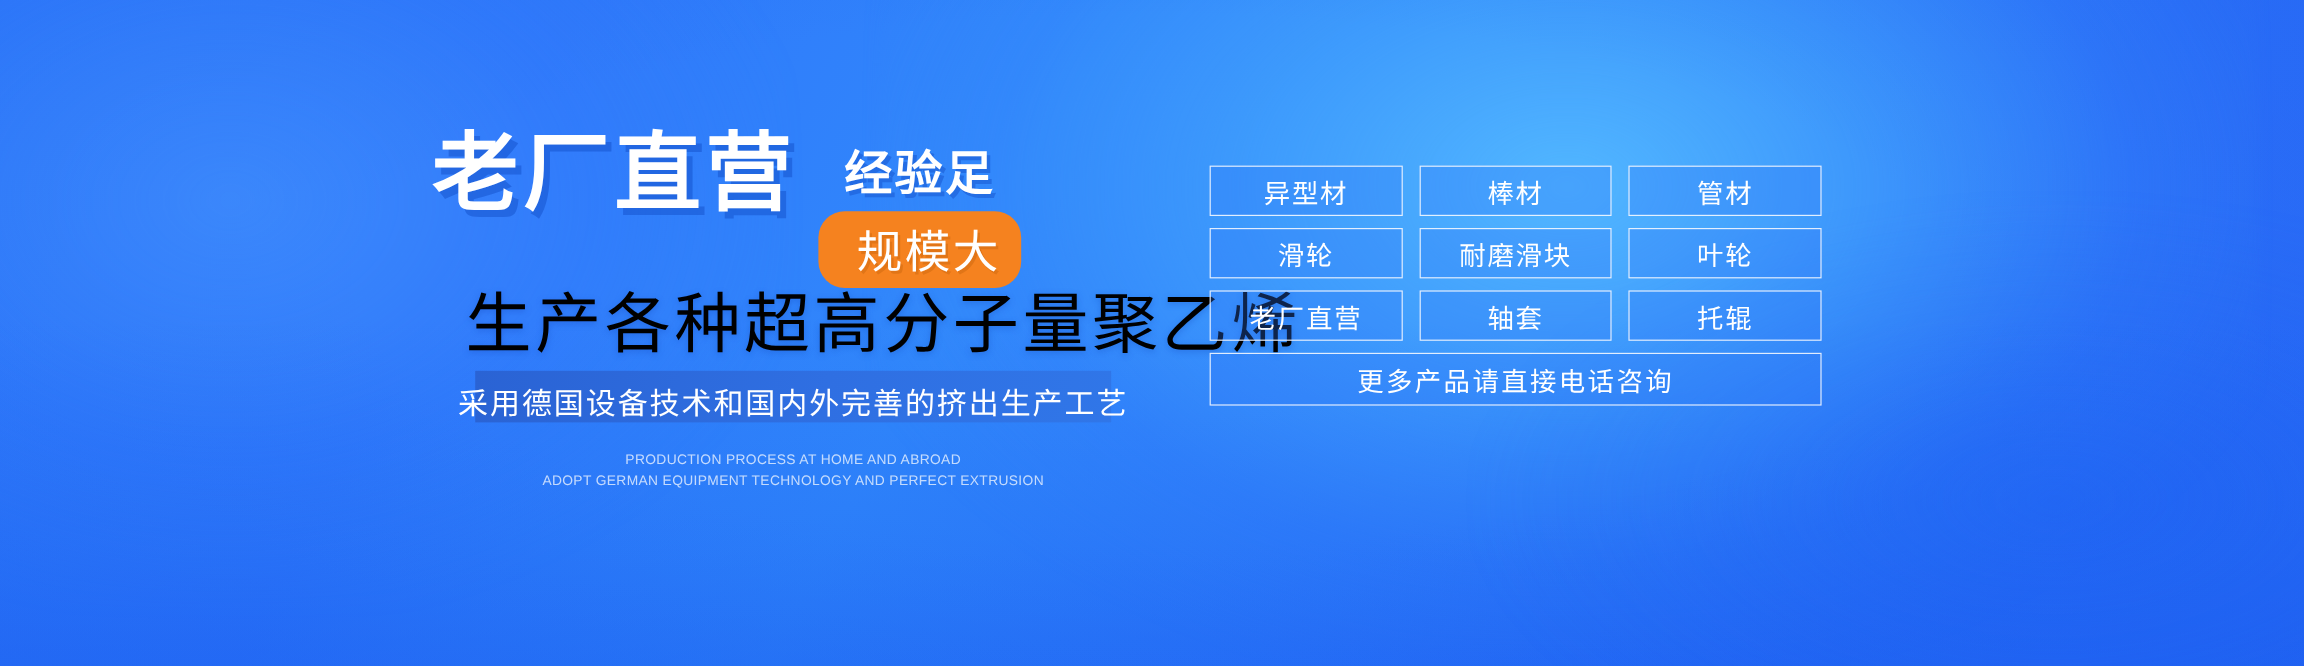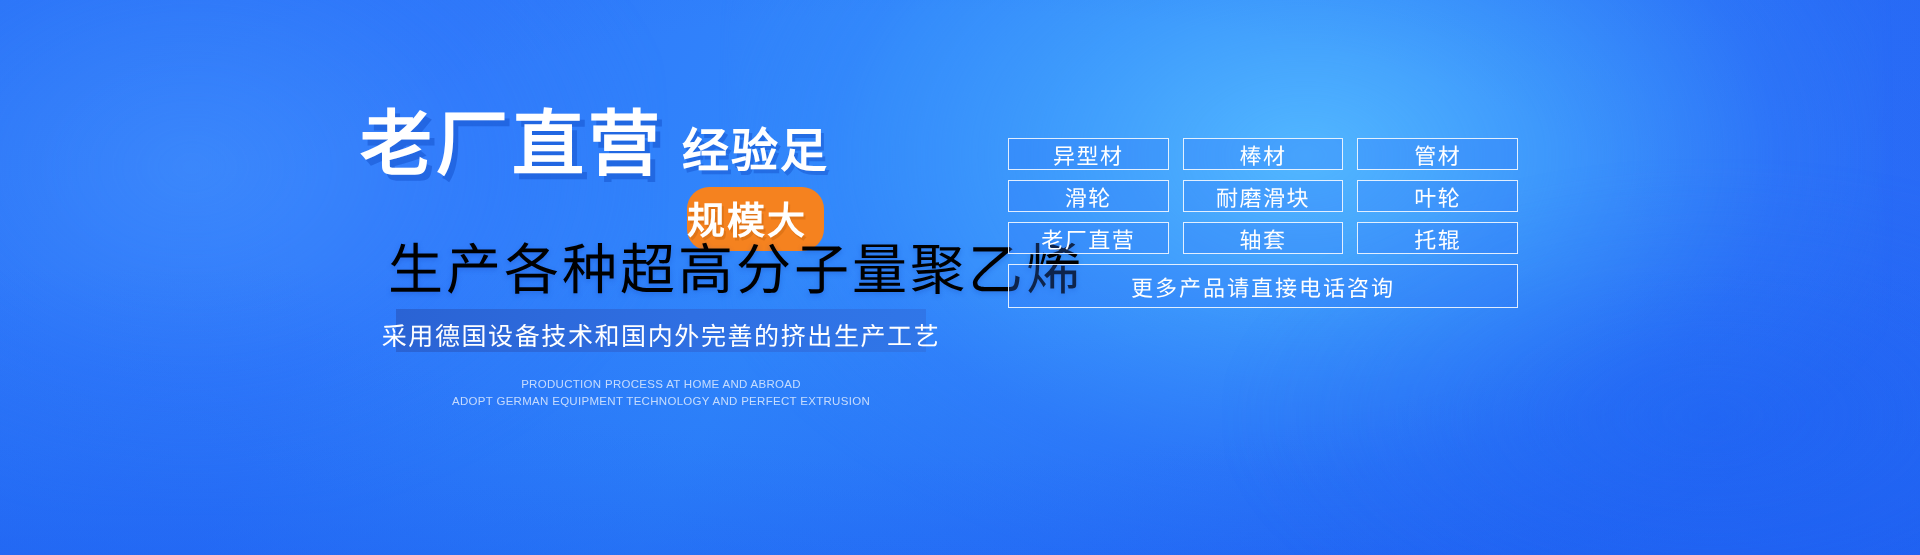--- a/index.html
+++ b/index.html
@@ -116,37 +116,37 @@
 
   .badge-stack {
     margin-left: 18px;
     padding-top: 4px;
     display: flex;
     flex-direction: column;
     align-items: center;
     gap: 6px;
   }
   .badge-top {
-    font-size: 47px;
+    font-size: 40px;
     font-weight: 700;
     color: #ffffff;
     letter-spacing: 2px;
     white-space: nowrap;
     text-shadow: 3px 4px 0 rgba(22,83,205,0.50);
     font-family: "DejaVu Sans", "Liberation Sans", sans-serif;
   }
   .badge-pill {
     background: #f5821f;
     color: #ffffff;
     font-size: 38px;
-    font-weight: 700;
+    font-weight: 400;
     letter-spacing: 2px;
     white-space: nowrap;
     border-radius: 22px;
-    padding: 3px 17px 6px 0;
+    padding: 3px 17px 6px 32px;
     text-shadow: 2px 3px 0 rgba(190,95,10,0.35);
     font-family: "DejaVu Sans", "Liberation Sans", sans-serif;
   }
 
   .subhead {
     position: absolute;
     left: 388px;
     top: 240px;
     font-size: 55px;
     line-height: 1.1;
@@ -202,21 +202,21 @@
     display: flex;
     flex-direction: column;
     gap: 10px;
   }
   .grid-row {
     display: flex;
     gap: 14px;
   }
   .product-btn {
     flex: 1 1 0;
-    height: 32px;
+    height: 42px;
     border: 1px solid rgba(255,255,255,0.85);
     background: rgba(46,118,250,0.30);
     display: flex;
     align-items: center;
     justify-content: center;
     color: #ffffff;
     font-size: 22px;
     letter-spacing: 1.5px;
     white-space: nowrap;
     cursor: pointer;

